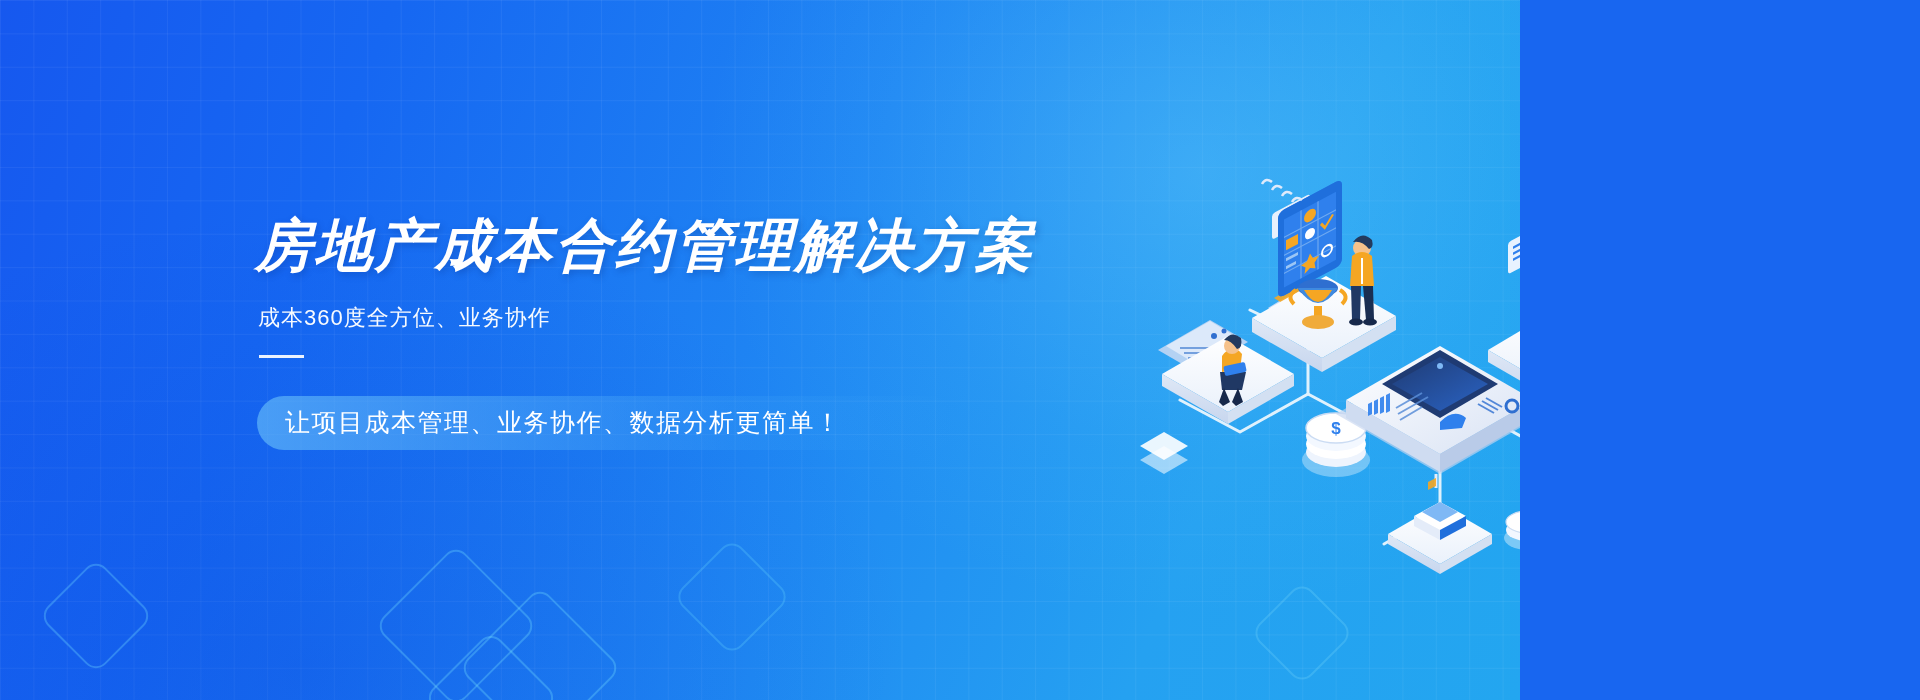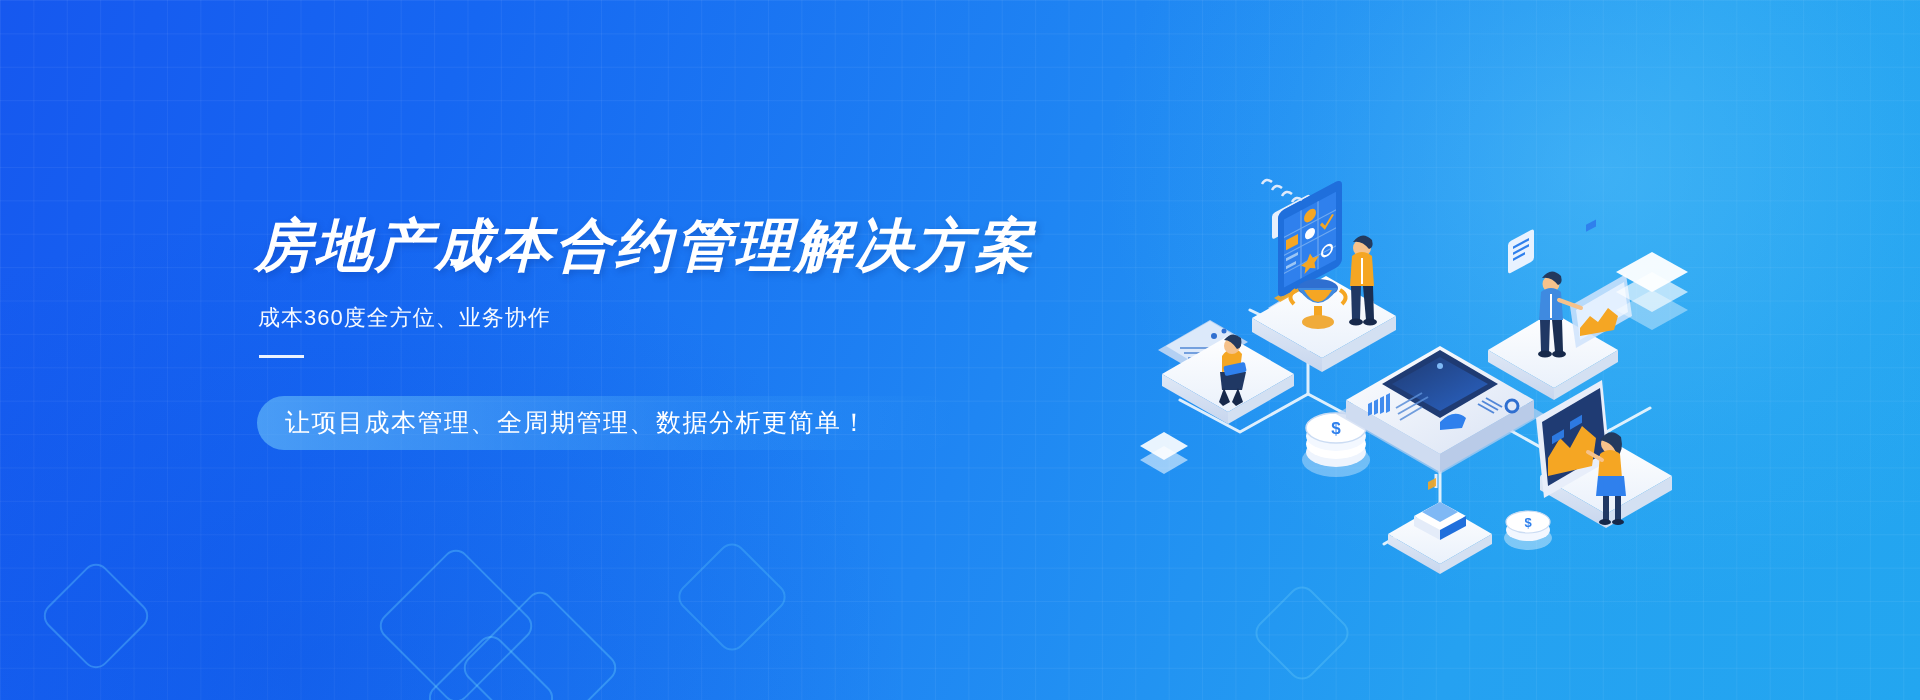--- a/index.html
+++ b/index.html
@@ -3,21 +3,21 @@
 <meta charset="utf-8">
 <title>房地产成本合约管理解决方案</title>
 <style>
   html,body{margin:0;padding:0;}
   body{
     width:1920px;height:700px;overflow:hidden;
     font-family:"Liberation Sans","DejaVu Sans",sans-serif;
     background:#1866f0;
   }
   .banner{
-    position:relative;width:1920px;height:700px;overflow:hidden;
+    position:relative;width:1520px;height:700px;overflow:hidden;
     background:linear-gradient(112deg,#1658ef 0%,#1667f2 22%,#1f86f3 52%,#25a1f1 78%,#23a6f0 100%);
   }
   
   .grid{
     position:absolute;inset:0;
     background-image:
       linear-gradient(to right,rgba(255,255,255,.055) 1px,transparent 1px),
       linear-gradient(to bottom,rgba(255,255,255,.055) 1px,transparent 1px);
     background-size:33.4px 33.4px;
     pointer-events:none;
@@ -88,21 +88,21 @@
   <div class="diamond d4"></div>
   <div class="diamond d5"></div>
   <div class="diamond d6"></div>
 
   <div class="content">
     <h1 class="title">房地产成本合约管理解决方案</h1>
     <div class="subtitle">成本360度全方位、业务协作</div>
     <div class="rule"></div>
     <div class="cta-wrap">
       <div class="cta"></div>
-      <div class="cta-text">让项目成本管理、全周期管理、数据分析更简单！</div>
+      <div class="cta-text">让项目成本管理、业务协作、数据分析更简单！</div>
     </div>
   </div>
 
   <div class="illus">
     <svg viewBox="0 0 560 420" xmlns="http://www.w3.org/2000/svg">
       <defs>
         <linearGradient id="plateTop" x1="0" y1="0" x2="0" y2="1">
           <stop offset="0" stop-color="#ffffff"></stop>
             <stop offset="1" stop-color="#eaf1fb"></stop>
         </linearGradient>

